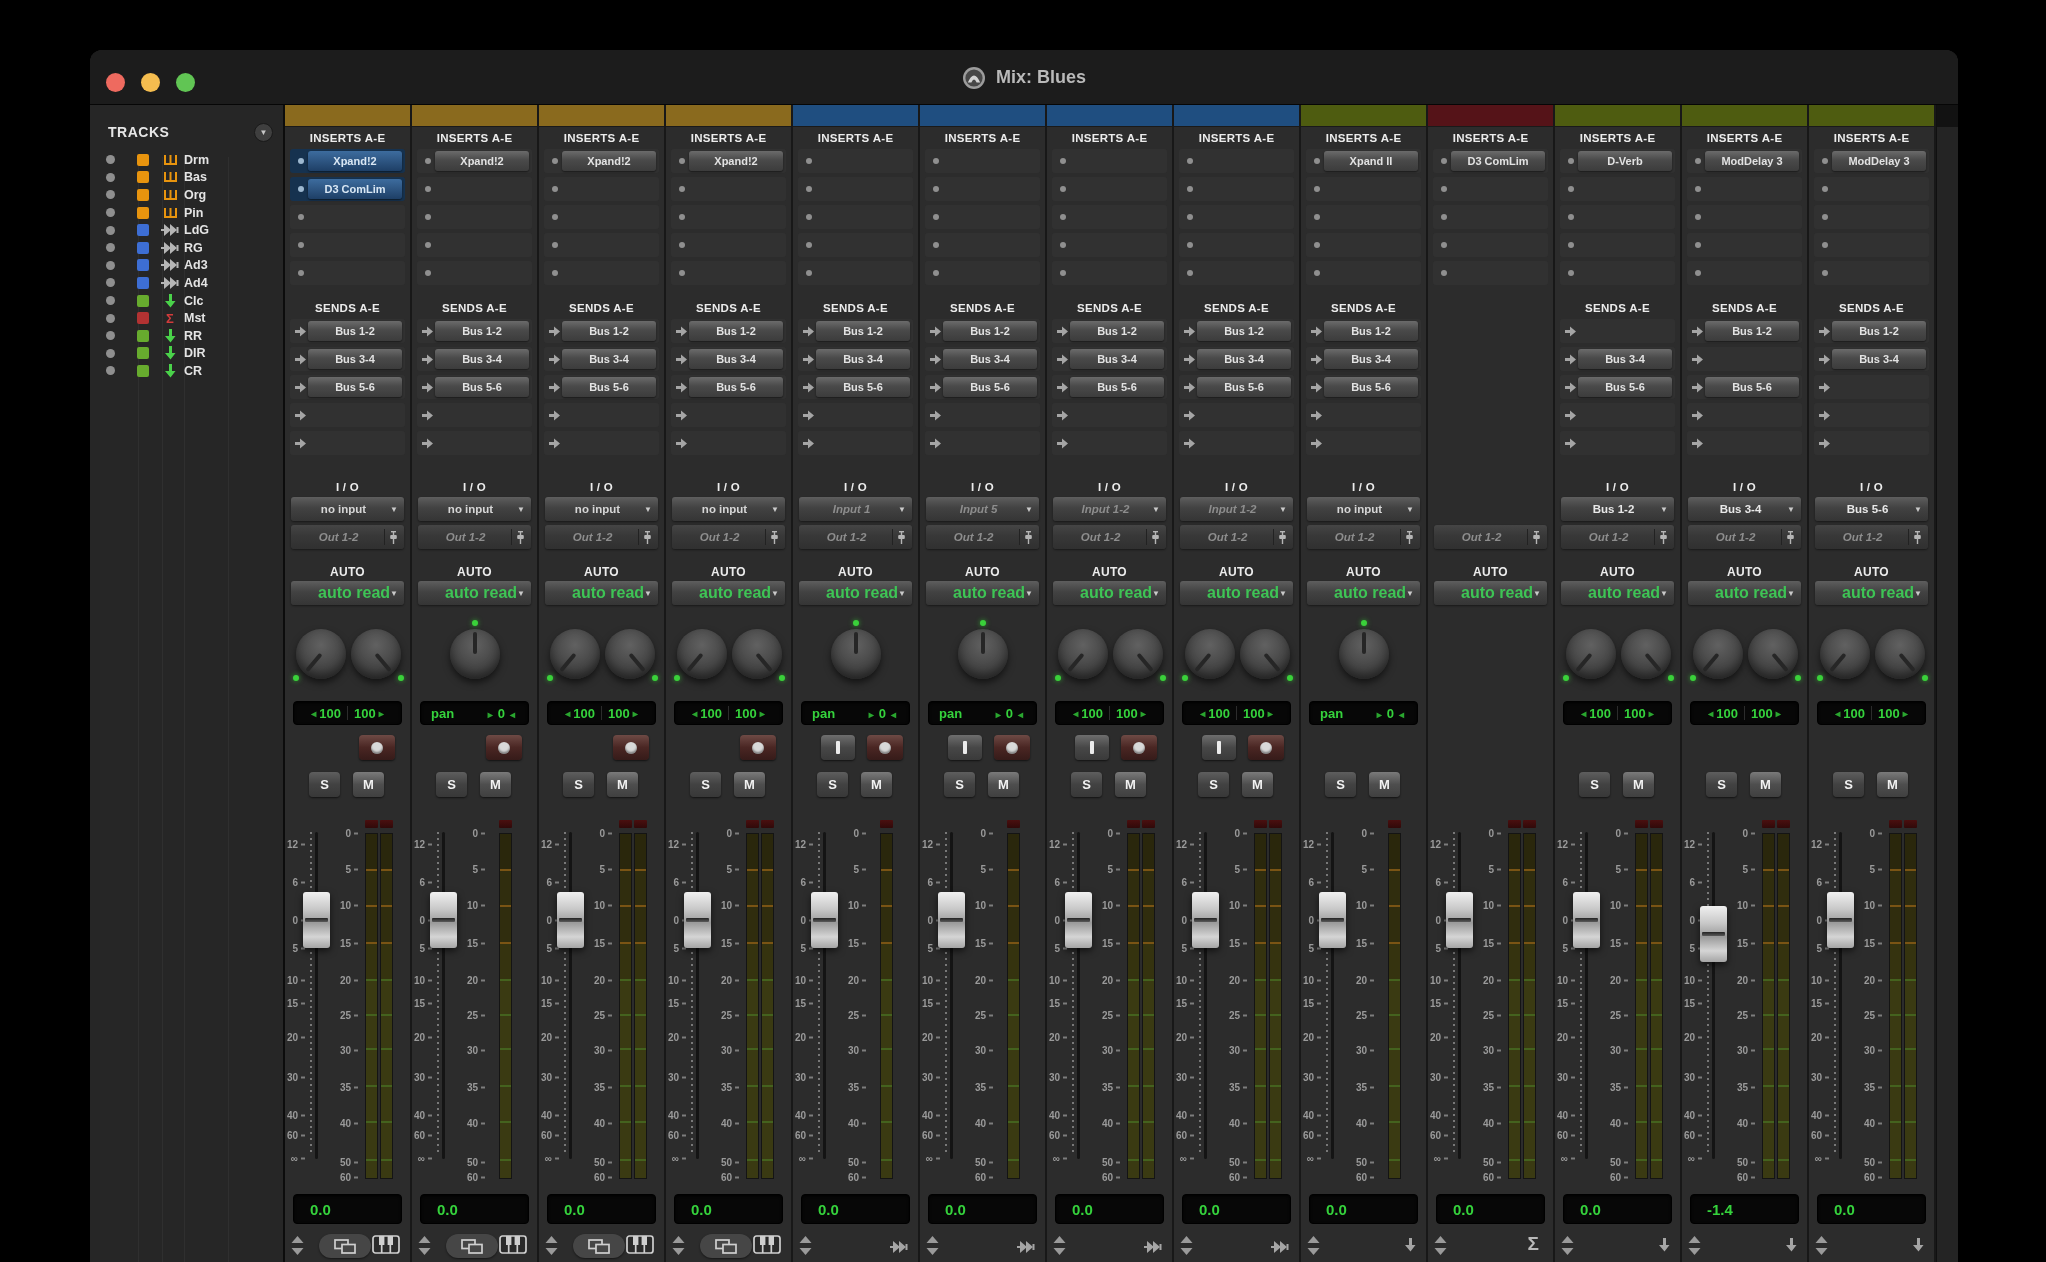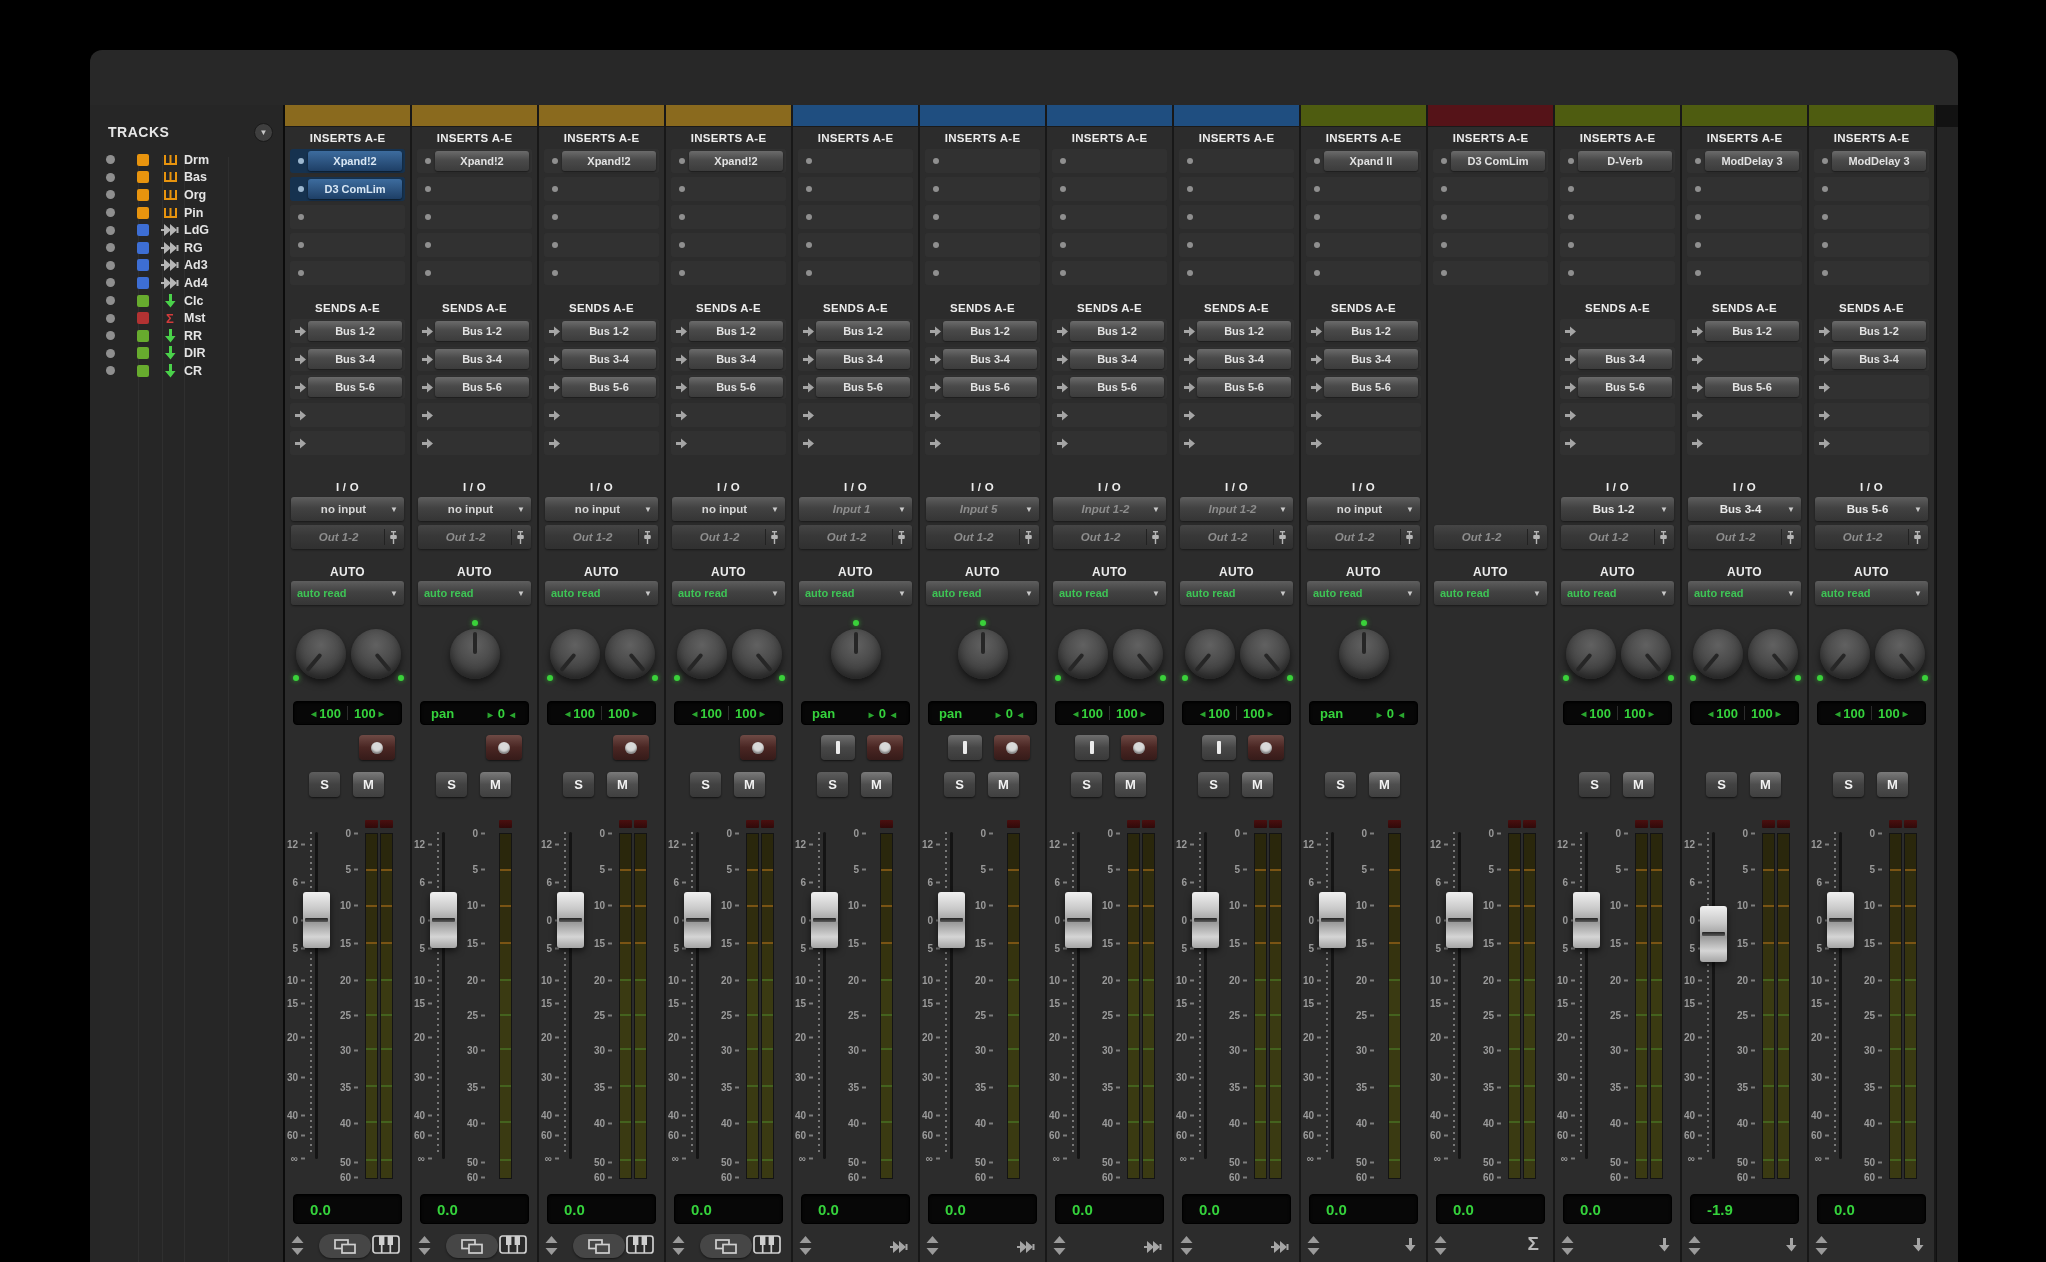--- a/index.html
+++ b/index.html
@@ -58,21 +58,21 @@
   .iorow.outrow{margin-top:4px;background:linear-gradient(#454545,#383838 45%,#303030);}
   .iorow .txt{flex:1;text-align:center;font-size:11.5px;font-weight:bold;}
   .txt.plain{color:#d6d6d6;}
   .txt.dim{color:#8d8d8d;font-style:italic;}
   .txt.bus{color:#e8e8e8;}
   .ddv{font-size:8px;color:#c9c9c9;}
   .outdiv{width:1px;height:16px;background:#222;margin:0 4px;}
   .autolabel{height:18px;line-height:18px;margin-top:14px;font-size:12px;}
   .autorow{height:24px;margin:0 6px;border-radius:3px;background:linear-gradient(#5e5e5e,#424242 45%,#353535);
            display:flex;align-items:center;padding:0 6px;box-shadow:0 1px 2px rgba(0,0,0,.45);}
-  .autorow .txt{flex:1;text-align:left;font-size:11px;font-weight:bold;color:#3ec455;}
+  .autorow .txt{flex:1;text-align:right;font-size:16px;font-weight:bold;color:#3ec455;}
   
   .panarea{height:88px;margin-top:8px;position:relative;}
   .knob{position:absolute;top:16px;width:50px;height:50px;border-radius:50%;
         background:radial-gradient(circle at 50% 32%,#616161,#454545 55%,#303030 95%);
         box-shadow:0 4px 7px rgba(0,0,0,.55),inset 0 -5px 8px rgba(0,0,0,.35);}
   .knob .ptr{position:absolute;left:50%;top:3px;width:4px;height:22px;margin-left:-2px;background:#262626;
              border-radius:2px;transform-origin:50% 22px;}
   .led{position:absolute;width:6px;height:6px;border-radius:50%;background:#3ad13a;box-shadow:0 0 5px #2f9c2f;}
   .pandisp{height:24px;margin:0 8px;border-radius:4px;background:#070707;border:1px solid #000;
            display:flex;align-items:center;justify-content:center;color:#35d23c;font-size:13px;font-weight:bold;
@@ -129,20 +129,37 @@
   .brow .rimg{position:absolute;right:10px;top:3px;}
   .brow .sig{position:absolute;right:14px;top:1px;color:#b9b9b9;font-size:19px;font-weight:bold;}
   .icn{display:inline-flex;align-items:center;justify-content:center;}
   .sigma-red{color:#d23b3b;font-size:13px;font-weight:bold;line-height:1;}
 </style>
 </head>
 <body>
 
 <div class="stage">
   <div class="window">
+    <div class="titlebar">
+      <div class="traffic">
+        <span class="tl r"></span>
+        <span class="tl y"></span>
+        <span class="tl g"></span>
+      </div>
+      <div class="title-wrap">
+        <span class="icn">
+          <svg width="24" height="24" viewBox="0 0 24 24">
+            <circle cx="12" cy="12" r="11" fill="#9c9c9c"></circle>
+            <circle cx="12" cy="12" r="8.6" fill="#474747"></circle>
+            <path d="M5.8 16.6 Q12 2.6 18.2 16.6 L14.6 16.6 Q12 10.2 9.4 16.6 Z" fill="#d2d2d2"></path>
+          </svg>
+        </span>
+        <span class="title-text">Mix: Blues</span>
+      </div>
+    </div>
     <div class="content">
       <div class="sidebar">
         <div class="sb-line" style="left:48px"></div>
         <div class="sb-line" style="left:72px"></div>
         <div class="sb-line" style="left:94px"></div>
         <div class="sb-line" style="left:138px"></div>
         <div class="tracks-header">
           <span class="tracks-title">TRACKS</span>
           <span class="tracks-dd">▼</span>
         </div>
@@ -2633,21 +2650,21 @@
               <span class="mlabel" style="top:305px">40</span>
               <span class="mlabel" style="top:344px">50</span>
               <span class="mlabel" style="top:359px">60</span>
       <div class="bars">
                 <span class="clip" style="left:2px"></span>
        <span class="clip" style="left:17px"></span>
        <span class="mbar" style="left:2px"></span>
        <span class="mbar" style="left:17px"></span>
               </div>
     </div>
-      <div class="vol">-1.9</div>
+      <div class="vol">-1.4</div>
       <div class="brow">
       <span class="updn"><span class="icn">
                   <svg width="13" height="19" viewBox="0 0 13 19">
                     <path d="M6.5 0l6 7h-12z" fill="#9a9a9a"></path>
                     <path d="M6.5 19l6-7h-12z" fill="#9a9a9a"></path>
                   </svg>
                 </span></span>
       <span class="rimg" style="top:6px"><span class="icn">
                   <svg width="11" height="14" viewBox="0 0 11 14">
                     <path d="M4 0h3v7h3.5L5.5 13.5 0 7h4z" fill="#a5a5a5"></path>

